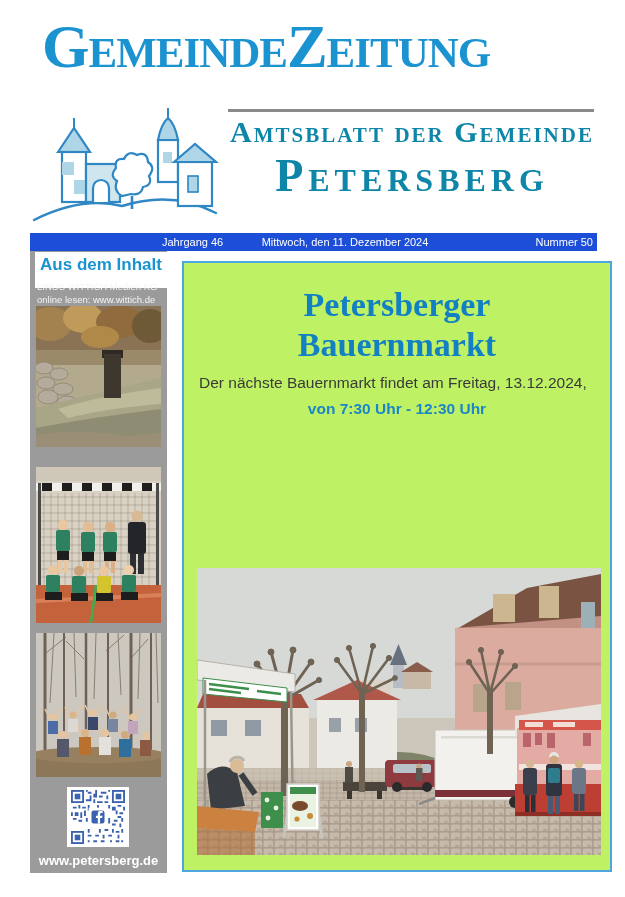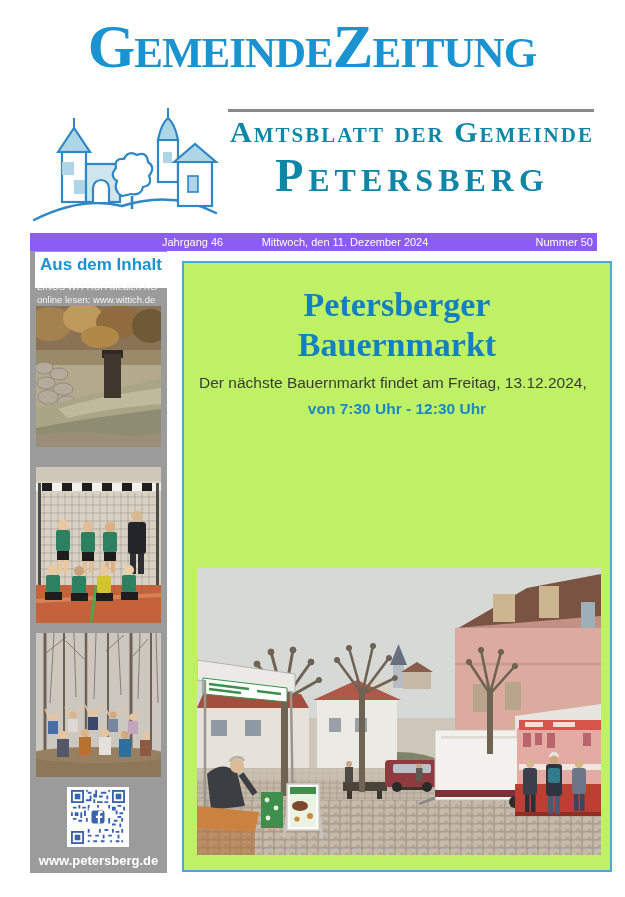--- a/index.html
+++ b/index.html
@@ -3,30 +3,30 @@
 <meta charset="utf-8">
 <style>
   html,body{margin:0;padding:0;background:#ffffff;}
   #page{position:relative;width:625px;height:897px;background:#fff;overflow:hidden;
         font-family:"Liberation Sans",sans-serif;}
   .abs{position:absolute;}
 
   
   .mast-title{left:42px;top:16px;width:540px;color:#1b93d0;
     font-family:"Liberation Serif",serif;font-weight:bold;
-    font-variant:small-caps;font-size:61px;line-height:1;letter-spacing:-1px;white-space:nowrap;text-align:center;}
+    font-variant:small-caps;font-size:61px;line-height:1;letter-spacing:-1px;white-space:nowrap;}
   .mast-rule{left:228px;top:109px;width:366px;height:3px;background:#8a8a8a;}
   .mast-sub{left:228px;width:368px;text-align:center;color:#0e86a8;
     font-family:"Liberation Serif",serif;font-weight:bold;font-variant:small-caps;}
   .mast-sub1{top:115px;font-size:30px;letter-spacing:2px;}
   .mast-sub2{top:149px;font-size:46px;letter-spacing:5px;}
   .logo{left:30px;top:100px;width:190px;height:126px;}
 
   
-  .infobar{left:30px;top:233px;width:567px;height:18px;background:#8b5cf6;
+  .infobar{left:30px;top:233px;width:567px;height:18px;background:#1d4ed8;
     color:#fff;font-size:11px;}
   .infobar span{position:absolute;top:3px;white-space:nowrap;}
   .ib-vol{left:132px;}
   .ib-date{left:315px;transform:translateX(-50%);}
   .ib-issue{right:4px;}
 
   
   .sidebar{left:30px;top:251px;width:137px;height:622px;background:#9b9b9b;}
   .sb-head{left:5px;top:1px;width:132px;height:36px;background:#fff;
     color:#1b93d0;font-weight:bold;font-size:17px;text-align:center;line-height:26px;}

